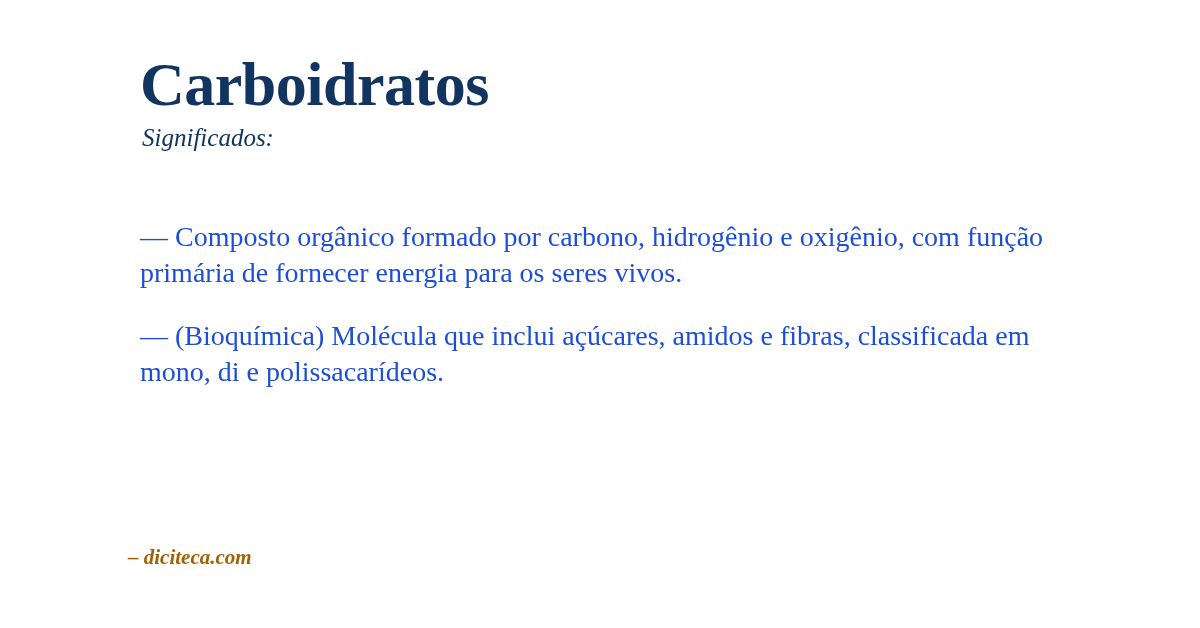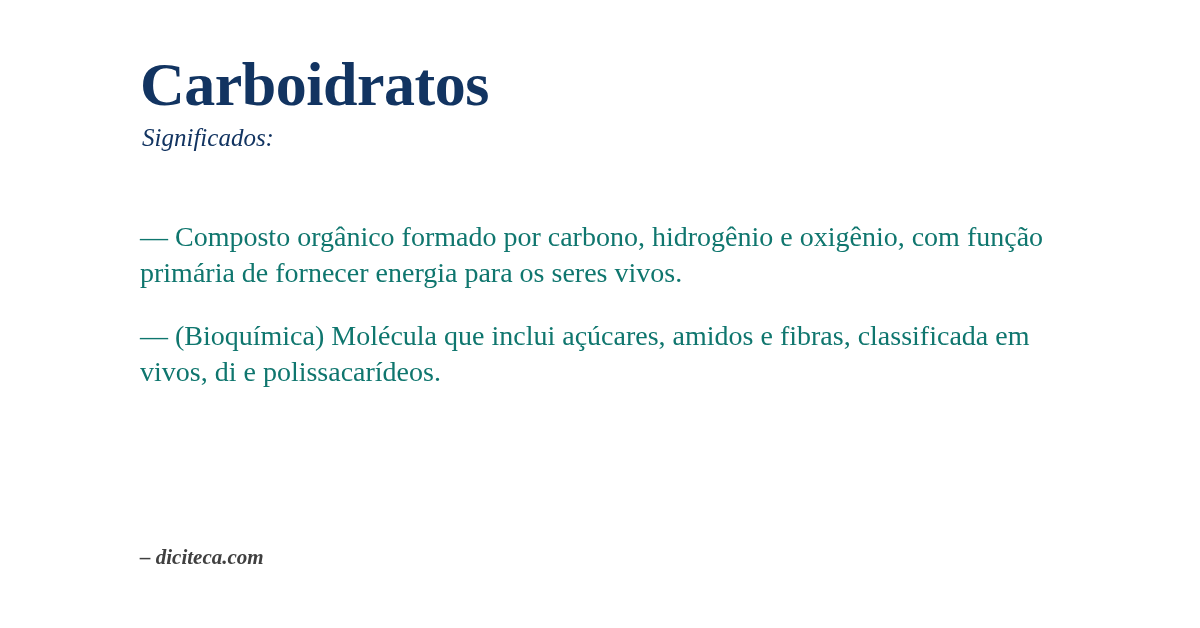--- a/index.html
+++ b/index.html
@@ -38,47 +38,47 @@
     color: #123461;
     margin: 6px 0 0 2px;
   }
   .definitions {
     margin-top: 66px;
   }
   .definition {
     font-family: "Liberation Serif", serif;
     font-size: 28px;
     line-height: 1.3;
-    color: #0f766e;
+    color: #1d4ed8;
     margin: 12px 0 26px 0;
     max-width: 930px;
   }
   .definition:last-child {
     margin-bottom: 0;
   }
   .footer {
     position: absolute;
-    left: 140px;
+    left: 128px;
     bottom: 58px;
     font-family: "Liberation Serif", serif;
     font-style: italic;
     font-weight: bold;
     font-size: 21px;
-    color: #404040;
+    color: #a16207;
   }
 </style>
 </head>
 <body>
 
 <div class="card">
 
   <h1 class="word-title">Carboidratos</h1>
 
   <div class="subtitle">Significados:</div>
 
   <div class="definitions">
     <p class="definition">— Composto orgânico formado por carbono, hidrogênio e oxigênio, com função primária de fornecer energia para os seres vivos.</p>
-    <p class="definition">— (Bioquímica) Molécula que inclui açúcares, amidos e fibras, classificada em vivos, di e polissacarídeos.</p>
+    <p class="definition">— (Bioquímica) Molécula que inclui açúcares, amidos e fibras, classificada em mono, di e polissacarídeos.</p>
   </div>
 
   <div class="footer">– diciteca.com</div>
 
 </div>
 
 </body></html>

